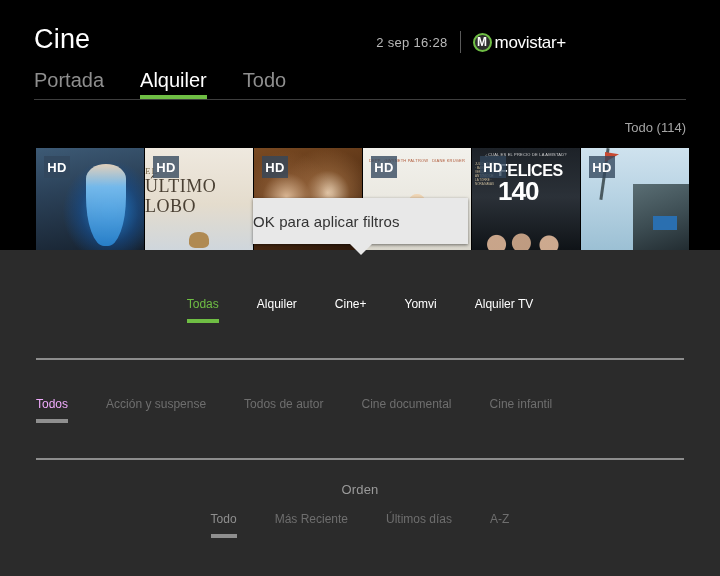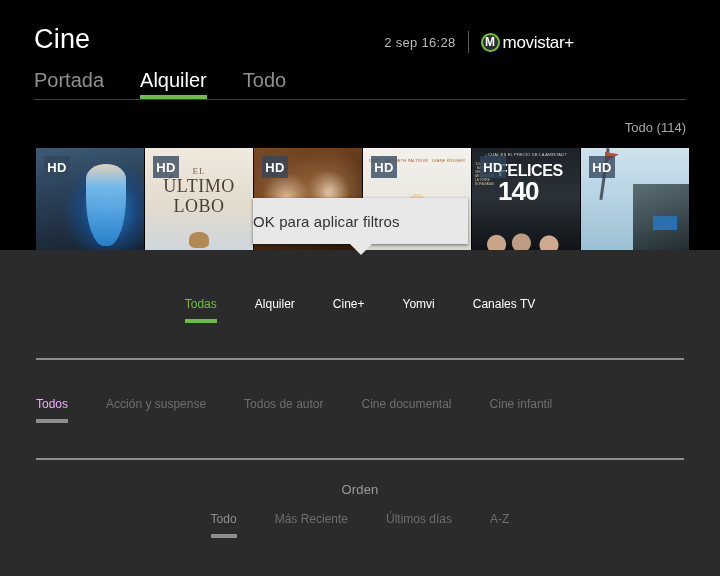--- a/index.html
+++ b/index.html
@@ -21,21 +21,20 @@
     background: #000000;
     overflow: hidden;
   }
 
   
   #header {
     position: absolute;
     left: 0; top: 0;
     width: 592px; height: 66px;
     background: #000000;
-    padding-left: 8px;
   }
   #page-title {
     position: absolute;
     left: 34px; top: 26px;
     font-size: 27px;
     color: #ffffff;
     letter-spacing: 0.2px;
     line-height: 1;
   }
   #header-right {
@@ -159,21 +158,20 @@
     letter-spacing: 0.4px;
     z-index: 3;
   }
   .poster .art {
     position: absolute;
     inset: 0;
   }
   .poster .ptitle {
     position: absolute;
     left: 0; right: 0;
-    text-align: center;
     font-family: "Liberation Serif", serif;
     z-index: 2;
     pointer-events: none;
   }
 
   
   #poster-0 .art {
     background:
       radial-gradient(ellipse 60% 70% at 68% 62%, rgba(35,130,215,0.95) 0%, rgba(20,80,150,0.55) 45%, rgba(0,0,0,0) 72%),
       linear-gradient(170deg, #3d5a75 0%, #2b4158 40%, #16212e 100%);
@@ -531,21 +529,21 @@
         <div class="option">
           <span>Alquiler</span>
         </div>
         <div class="option">
           <span>Cine+</span>
         </div>
         <div class="option">
           <span>Yomvi</span>
         </div>
         <div class="option">
-          <span>Canales TV</span>
+          <span>Alquiler TV</span>
         </div>
       </div>
     </div>
 
     <div class="divider" id="divider-1"></div>
 
     <div class="filter-section" id="sec-subgenero">
       <div class="option-row" id="row-subgenero">
         <div class="option selected">
           <span>Todos</span>

